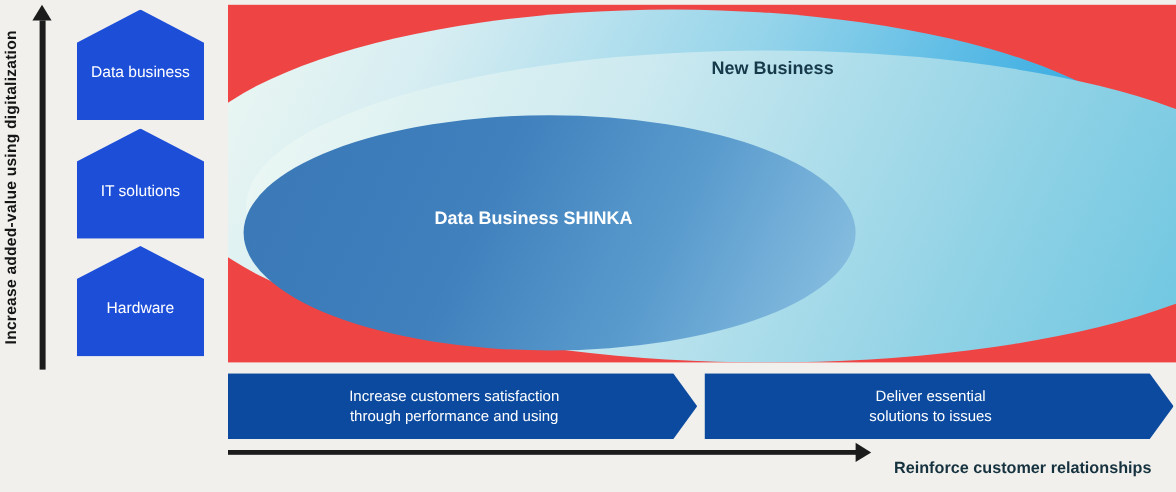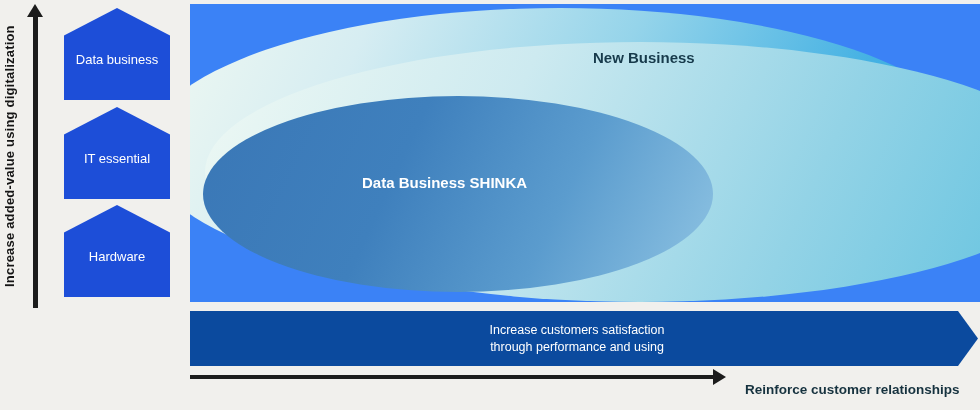--- a/index.html
+++ b/index.html
@@ -42,21 +42,21 @@
     color:#ffffff; font-size:13px; text-align:center;
   }
   .pentagon span { padding-top:10px; }
   .pent-1 { top:8px; }
   .pent-2 { top:107px; }
   .pent-3 { top:205px; }
 
   
   .chart-panel {
     position:absolute; left:190px; top:4px; width:790px; height:298px;
-    background:#3b82f6; overflow:hidden;
+    background:#ef4444; overflow:hidden;
   }
   .ellipse { position:absolute; border-radius:50%; }
   .ellipse-new {
     left:-45px; top:4px; width:830px; height:284px;
     background:linear-gradient(115deg, #f2faf2 0%, #d6edf2 24%, #95d4ea 52%, #44b1e3 78%, #33a9df 100%);
     z-index:1;
   }
   .ellipse-growth {
     left:15px; top:38px; width:870px; height:260px;
     background:linear-gradient(115deg, #eff9f4 0%, #cdeaf0 34%, #93d3e6 68%, #5fc1df 100%);
@@ -113,41 +113,47 @@
   <div class="y-axis-label">Increase added-value using digitalization</div>
   <div class="y-axis-arrow">
     <div class="arrow-head-up"></div>
     <div class="arrow-line-v"></div>
   </div>
 
   <div class="pentagon pent-1">
     <span>Data business</span>
   </div>
   <div class="pentagon pent-2">
-    <span>IT essential</span>
+    <span>IT solutions</span>
   </div>
   <div class="pentagon pent-3">
     <span>Hardware</span>
   </div>
 
   <div class="chart-panel">
     <div class="ellipse ellipse-new"></div>
     <div class="ellipse ellipse-growth"></div>
     <div class="ellipse ellipse-core"></div>
     <div class="map-label lbl-new">New Business</div>
     <div class="map-label lbl-core">Data Business SHINKA</div>
   </div>
 
   <div class="steps">
     <div class="step">
       <div>
         <span>Increase customers satisfaction</span>
         <span>through performance and using</span>
       </div>
     </div>
+    <div class="step">
+      <div>
+        <span>Deliver essential</span>
+        <span>solutions to issues</span>
+      </div>
+    </div>
   </div>
 
   <div class="x-arrow">
     <div class="x-arrow-line"></div>
     <div class="x-arrow-head"></div>
   </div>
   <div class="x-axis-label">Reinforce customer relationships</div>
 
 </div>
 

